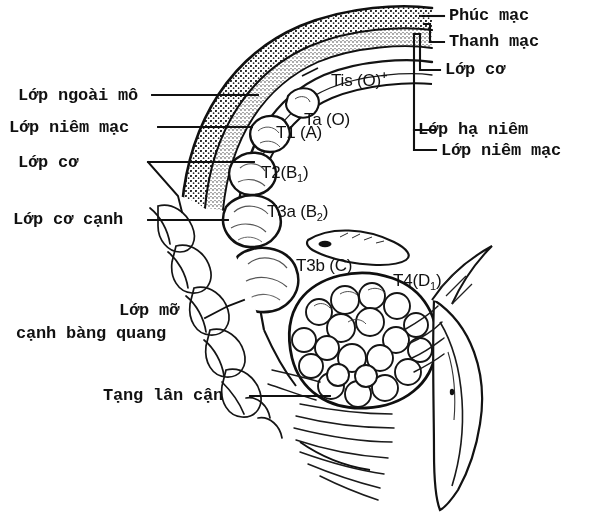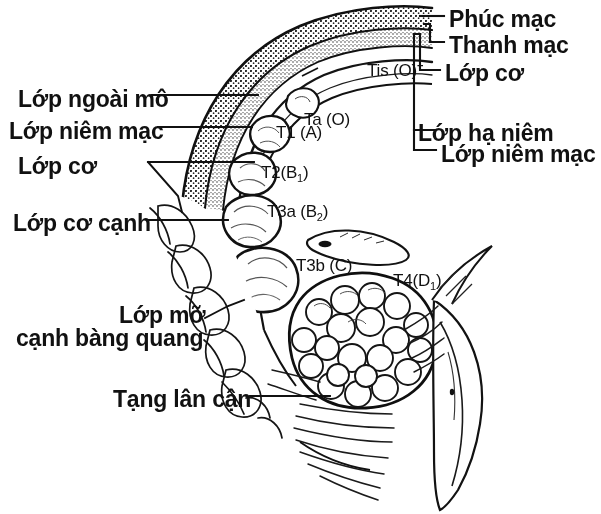--- a/index.html
+++ b/index.html
@@ -23,22 +23,22 @@
     height: 514px;
   }
   .lbl {
     position: absolute;
     color: #111111;
     white-space: nowrap;
     line-height: 1.14;
     letter-spacing: -0.2px;
   }
   .lbl-anno {
-    font-family: Liberation Sans, sans-serif;
-    font-size: 23px;
+    font-family: Liberation Mono, monospace;
+    font-size: 17px;
     font-weight: 700;
   }
   .lbl-stage {
     font-family: "Liberation Sans", sans-serif;
     font-size: 17px;
     font-weight: 400;
   }
   .lbl-two-line {
     line-height: 1.22;
     text-align: left;
@@ -267,33 +267,33 @@
   <div class="lbl lbl-anno" style="left:9px; top:118px;">Lớp niêm mạc</div>
 
   <div class="lbl lbl-anno" style="left:18px; top:153px;">Lớp cơ</div>
 
   <div class="lbl lbl-anno" style="left:13px; top:210px;">Lớp cơ cạnh</div>
 
   <div class="lbl lbl-anno lbl-two-line" style="left:16px; top:324px;">cạnh bàng quang</div>
 
   <div class="lbl lbl-anno lbl-two-line" style="left:119px; top:301px;">Lớp mỡ</div>
 
-  <div class="lbl lbl-anno" style="left:113px; top:386px;">Tạng lân cận</div>
+  <div class="lbl lbl-anno" style="left:103px; top:386px;">Tạng lân cận</div>
 
   <div class="lbl lbl-anno" style="left:449px; top:6px;">Phúc mạc</div>
 
   <div class="lbl lbl-anno" style="left:449px; top:32px;">Thanh mạc</div>
 
   <div class="lbl lbl-anno" style="left:445px; top:60px;">Lớp cơ</div>
 
   <div class="lbl lbl-anno" style="left:418px; top:120px;">Lớp hạ niêm</div>
 
   <div class="lbl lbl-anno" style="left:441px; top:141px;">Lớp niêm mạc</div>
 
-  <div class="lbl lbl-stage" style="left:331px; top:59px;margin-left:36px;"><span>Tis (O)</span><span class="sup">+</span></div>
+  <div class="lbl lbl-stage" style="left:331px; top:69px;"><span>Tis (O)</span><span class="sup">+</span></div>
 
   <div class="lbl lbl-stage" style="left:304px; top:91px;margin-top:19px;">Ta (O)</div>
 
   <div class="lbl lbl-stage" style="left:276px; top:123px;">T1 (A)</div>
 
   <div class="lbl lbl-stage" style="left:261px; top:163px;"><span>T2(B</span><span class="sub">1</span><span>)</span></div>
 
   <div class="lbl lbl-stage" style="left:267px; top:202px;"><span>T3a (B</span><span class="sub">2</span><span>)</span></div>
 
   <div class="lbl lbl-stage" style="left:296px; top:256px;">T3b (C)</div>

